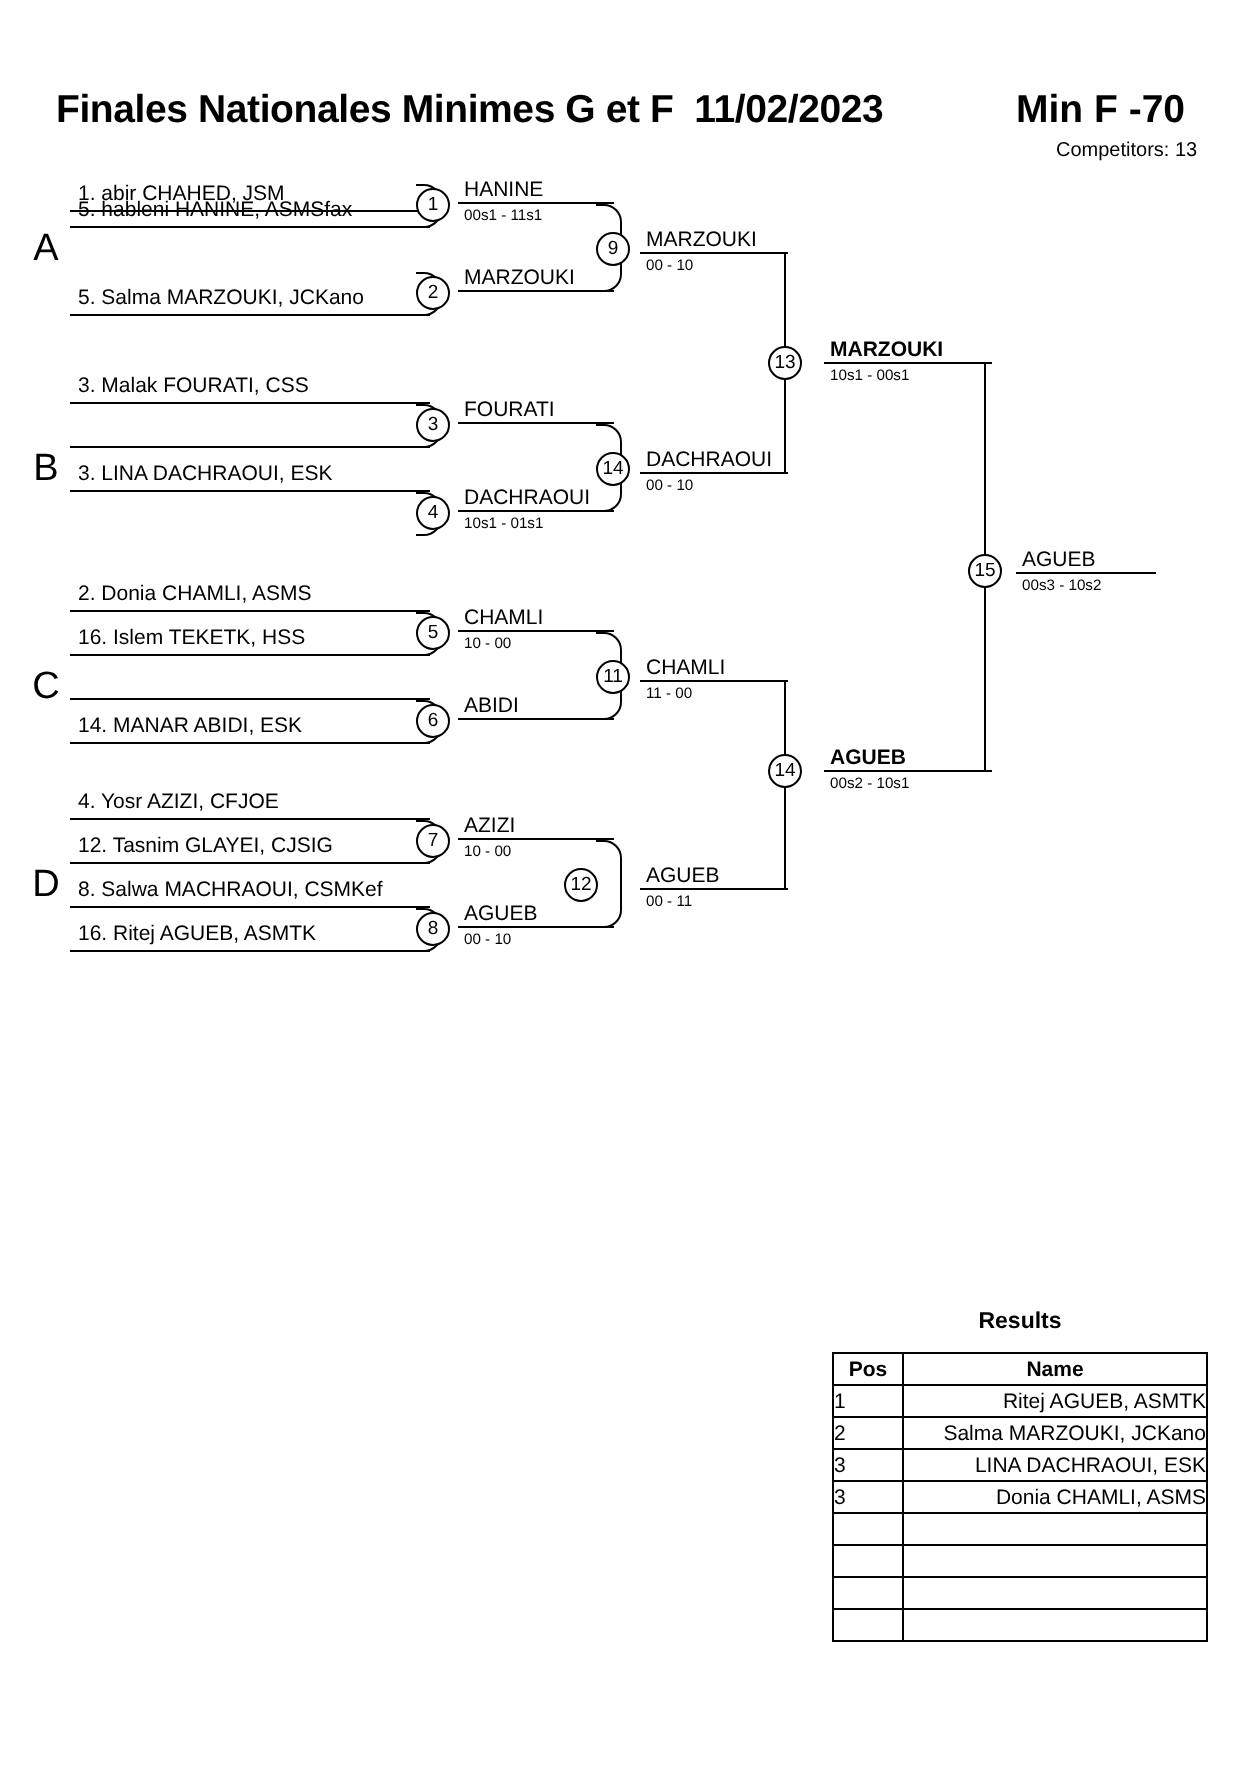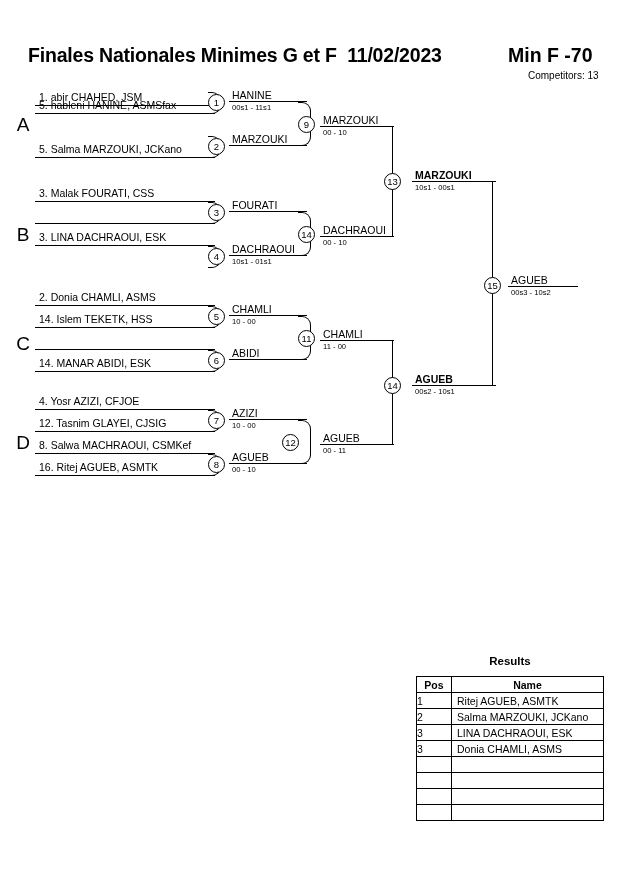--- a/index.html
+++ b/index.html
@@ -170,21 +170,21 @@
     padding: 0;
   }
   table.results th {
     font-weight: bold;
     text-align: center;
   }
   table.results th.c-pos, table.results td.c-pos {
     width: 34px;
   }
   table.results td.c-name {
-    text-align: left;
+    text-align: right;
     padding-left: 5px;
   }
 </style>
 </head>
 <body>
 
 <div class="page">
 
   <div class="hdr-title">Finales Nationales Minimes G et F  11/02/2023</div>
   <div class="hdr-cat">Min F -70</div>
@@ -223,21 +223,21 @@
   <div class="slot" style="left:35px; top:226px; width:180px;">
     <span class="nm">3. LINA DACHRAOUI, ESK</span>
     <span class="ln" style="width:180px;"></span>
   </div>
 
   <div class="slot" style="left:35px; top:286px; width:180px;">
     <span class="nm">2. Donia CHAMLI, ASMS</span>
     <span class="ln" style="width:180px;"></span>
   </div>
   <div class="slot" style="left:35px; top:308px; width:180px;">
-    <span class="nm">14. Islem TEKETK, HSS</span>
+    <span class="nm">16. Islem TEKETK, HSS</span>
     <span class="ln" style="width:180px;"></span>
   </div>
   <div class="slot" style="left:35px; top:330px; width:180px;">
     <span class="nm"></span>
     <span class="ln" style="width:180px;"></span>
   </div>
   <div class="slot" style="left:35px; top:352px; width:180px;">
     <span class="nm">14. MANAR ABIDI, ESK</span>
     <span class="ln" style="width:180px;"></span>
   </div>

